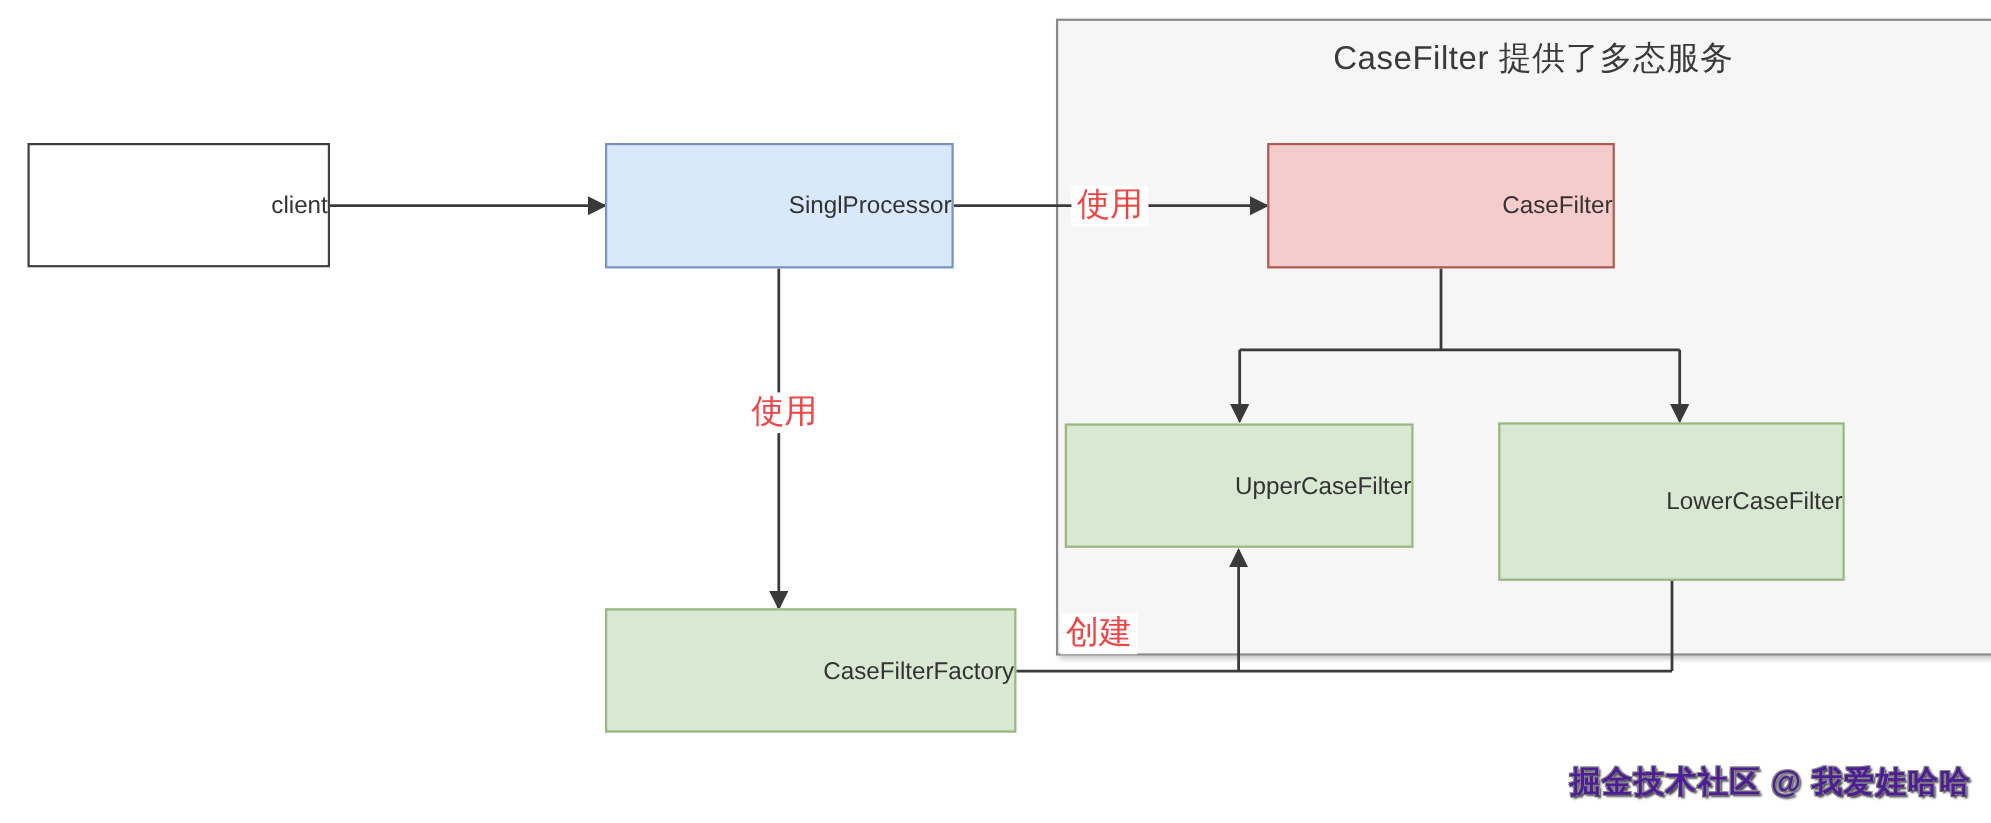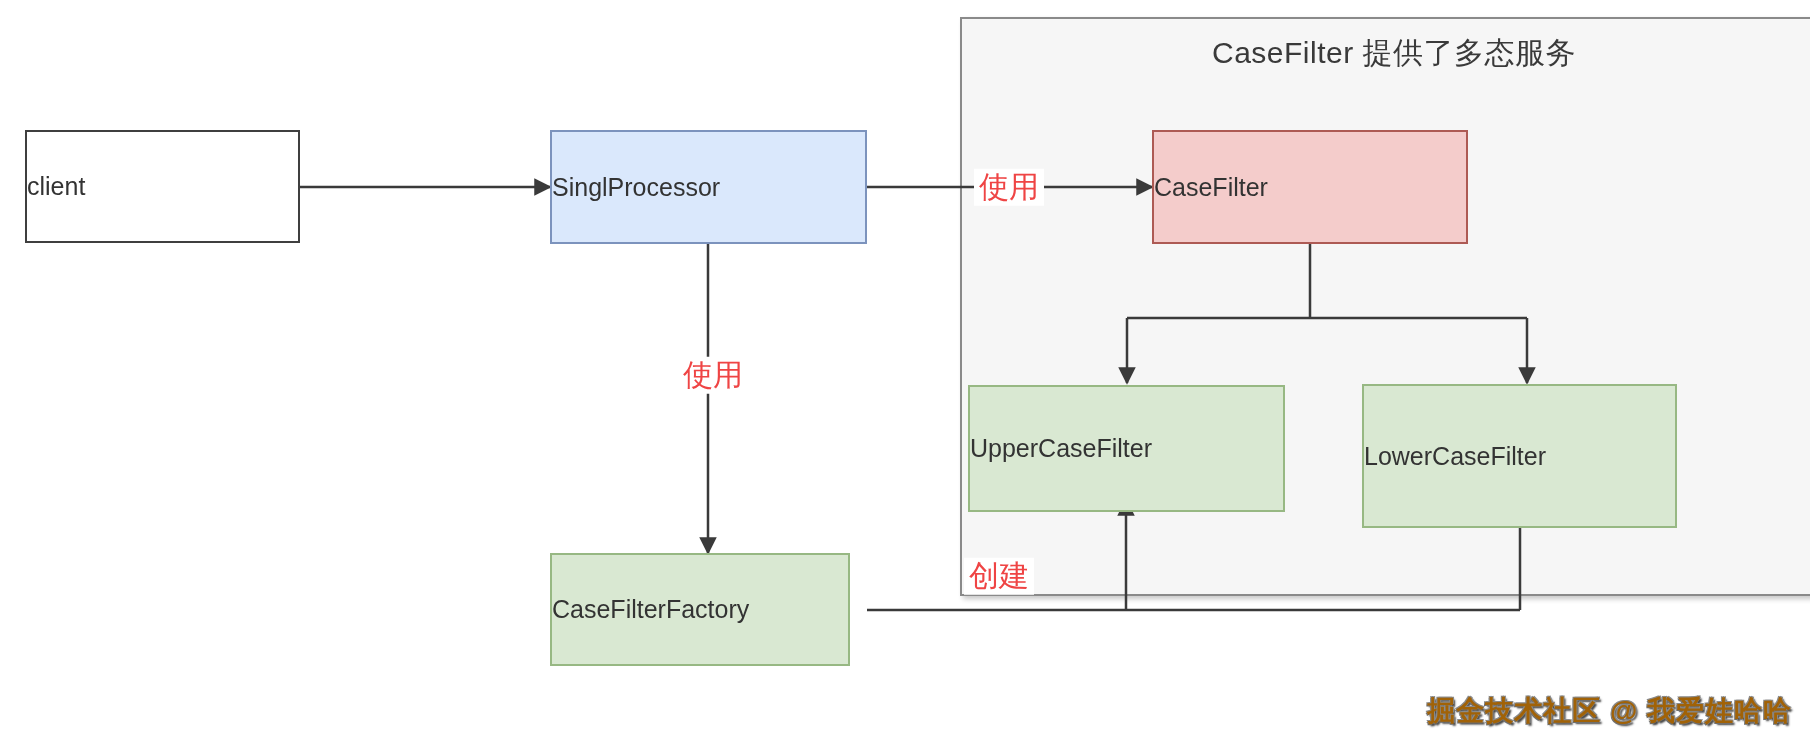--- a/index.html
+++ b/index.html
@@ -28,23 +28,23 @@
     text-align: center;
     font-size: 30px;
     color: #3a3a3a;
     letter-spacing: 0.5px;
   }
   
   .node {
     position: absolute;
     display: flex;
     align-items: center;
-    justify-content: flex-start;
+    justify-content: flex-end;
     box-sizing: border-box;
-    font-size: 25px;
+    font-size: 22px;
     color: #333333;
     border: 2px solid #3f3f3f;
     background: #ffffff;
     text-align: center;
   }
   .node-client {
     left: 25px; top: 130px; width: 275px; height: 113px;
     background: var(--client_fill, #ffffff);
     border-color: var(--client_border, #3f3f3f);
   }
@@ -52,31 +52,31 @@
     left: 550px; top: 130px; width: 317px; height: 114px;
     background: var(--processor_fill, #dae8fc);
     border-color: var(--processor_border, #7c93bd);
   }
   .node-casefilter {
     left: 1152px; top: 130px; width: 316px; height: 114px;
     background: var(--case_filter_fill, #f4cccb);
     border-color: var(--case_filter_border, #ad5a54);
   }
   .node-upper {
-    left: 968px; top: 385px; width: 317px; height: 127px;
+    left: 968px; top: 385px; width: 317px; height: 113px;
     background: var(--green_fill, #d9e8d2);
     border-color: var(--green_border, #97b883);
   }
   .node-lower {
     left: 1362px; top: 384px; width: 315px; height: 144px;
     background: var(--green_fill, #d9e8d2);
     border-color: var(--green_border, #97b883);
   }
   .node-factory {
-    left: 550px; top: 553px; width: 300px; height: 113px;
+    left: 550px; top: 553px; width: 374px; height: 113px;
     background: var(--green_fill, #d9e8d2);
     border-color: var(--green_border, #97b883);
   }
   
   .connectors {
     position: absolute;
     left: 0; top: 0;
     width: 1810px; height: 748px;
     pointer-events: none;
   }
@@ -95,21 +95,21 @@
     color: #ef4444;
     white-space: nowrap;
     line-height: 1.15;
   }
   
   .watermark {
     position: absolute;
     right: 18px; top: 692px;
     font-size: 28px;
     font-weight: bold;
-    color: #a16207;
+    color: #4c1d95;
     letter-spacing: 1px;
     white-space: nowrap;
     text-shadow:
       -1px -1px 0 #8a8a8a,
        1px -1px 0 #8a8a8a,
       -1px  1px 0 #6f6f6f,
        2px  2px 2px rgba(50,50,50,0.95);
   }
 </style>
 </head>

